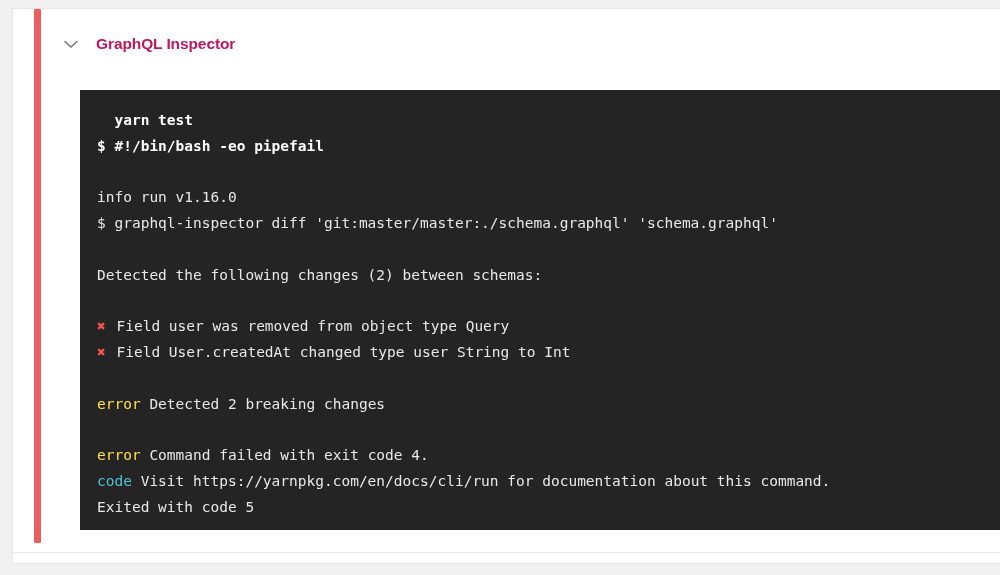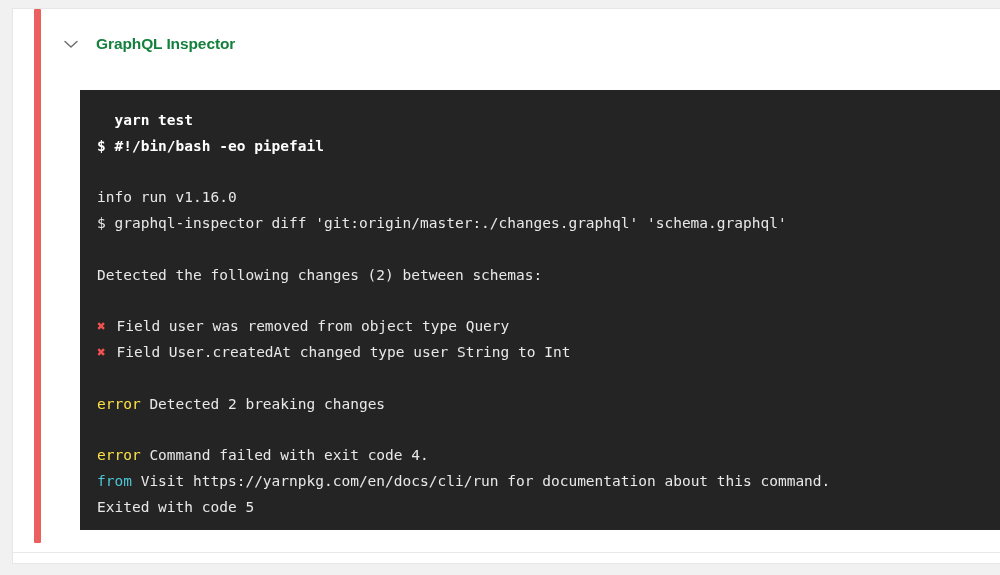--- a/index.html
+++ b/index.html
@@ -74,21 +74,21 @@
     display: flex;
     align-items: center;
     justify-content: center;
     flex: none;
     cursor: pointer;
   }
   .chevron-icon svg { display: block; }
   .job-title {
     font-size: 15.5px;
     font-weight: bold;
-    color: #15803d;
+    color: #be185d;
     letter-spacing: -0.1px;
     white-space: nowrap;
   }
 
   
   .terminal {
     position: absolute;
     left: 67px;
     top: 81px;
     width: 933px;
@@ -164,30 +164,30 @@
         </svg>
       </span>
       <span class="job-title">GraphQL Inspector</span>
     </div>
 
     <div class="terminal" id="terminal">
         <div class="log-line bold">  yarn test</div>
         <div class="log-line bold">$ #!/bin/bash -eo pipefail</div>
         <div class="log-line blank">&nbsp;</div>
         <div class="log-line">info run v1.16.0</div>
-        <div class="log-line">$ graphql-inspector diff 'git:origin/master:./changes.graphql' 'schema.graphql'</div>
+        <div class="log-line">$ graphql-inspector diff 'git:master/master:./schema.graphql' 'schema.graphql'</div>
         <div class="log-line blank">&nbsp;</div>
         <div class="log-line">Detected the following changes (2) between schemas:</div>
         <div class="log-line blank">&nbsp;</div>
         <div class="log-line"><span class="tok-x">✖</span><span class="tok-text"> Field user was removed from object type Query</span></div>
         <div class="log-line"><span class="tok-x">✖</span><span class="tok-text"> Field User.createdAt changed type user String to Int</span></div>
         <div class="log-line blank">&nbsp;</div>
         <div class="log-line"><span class="tok-error">error</span><span class="tok-text"> Detected 2 breaking changes</span></div>
         <div class="log-line blank">&nbsp;</div>
         <div class="log-line"><span class="tok-error">error</span><span class="tok-text"> Command failed with exit code 4.</span></div>
-        <div class="log-line"><span class="tok-info">from</span><span class="tok-text"> Visit https://yarnpkg.com/en/docs/cli/run for documentation about this command.</span></div>
+        <div class="log-line"><span class="tok-info">code</span><span class="tok-text"> Visit https://yarnpkg.com/en/docs/cli/run for documentation about this command.</span></div>
         <div class="log-line">Exited with code 5</div>
       </div>
 
     <div class="footer-rule"></div>
     <div class="footer-area"></div>
   </div>
 </div>
 
 </body></html>

